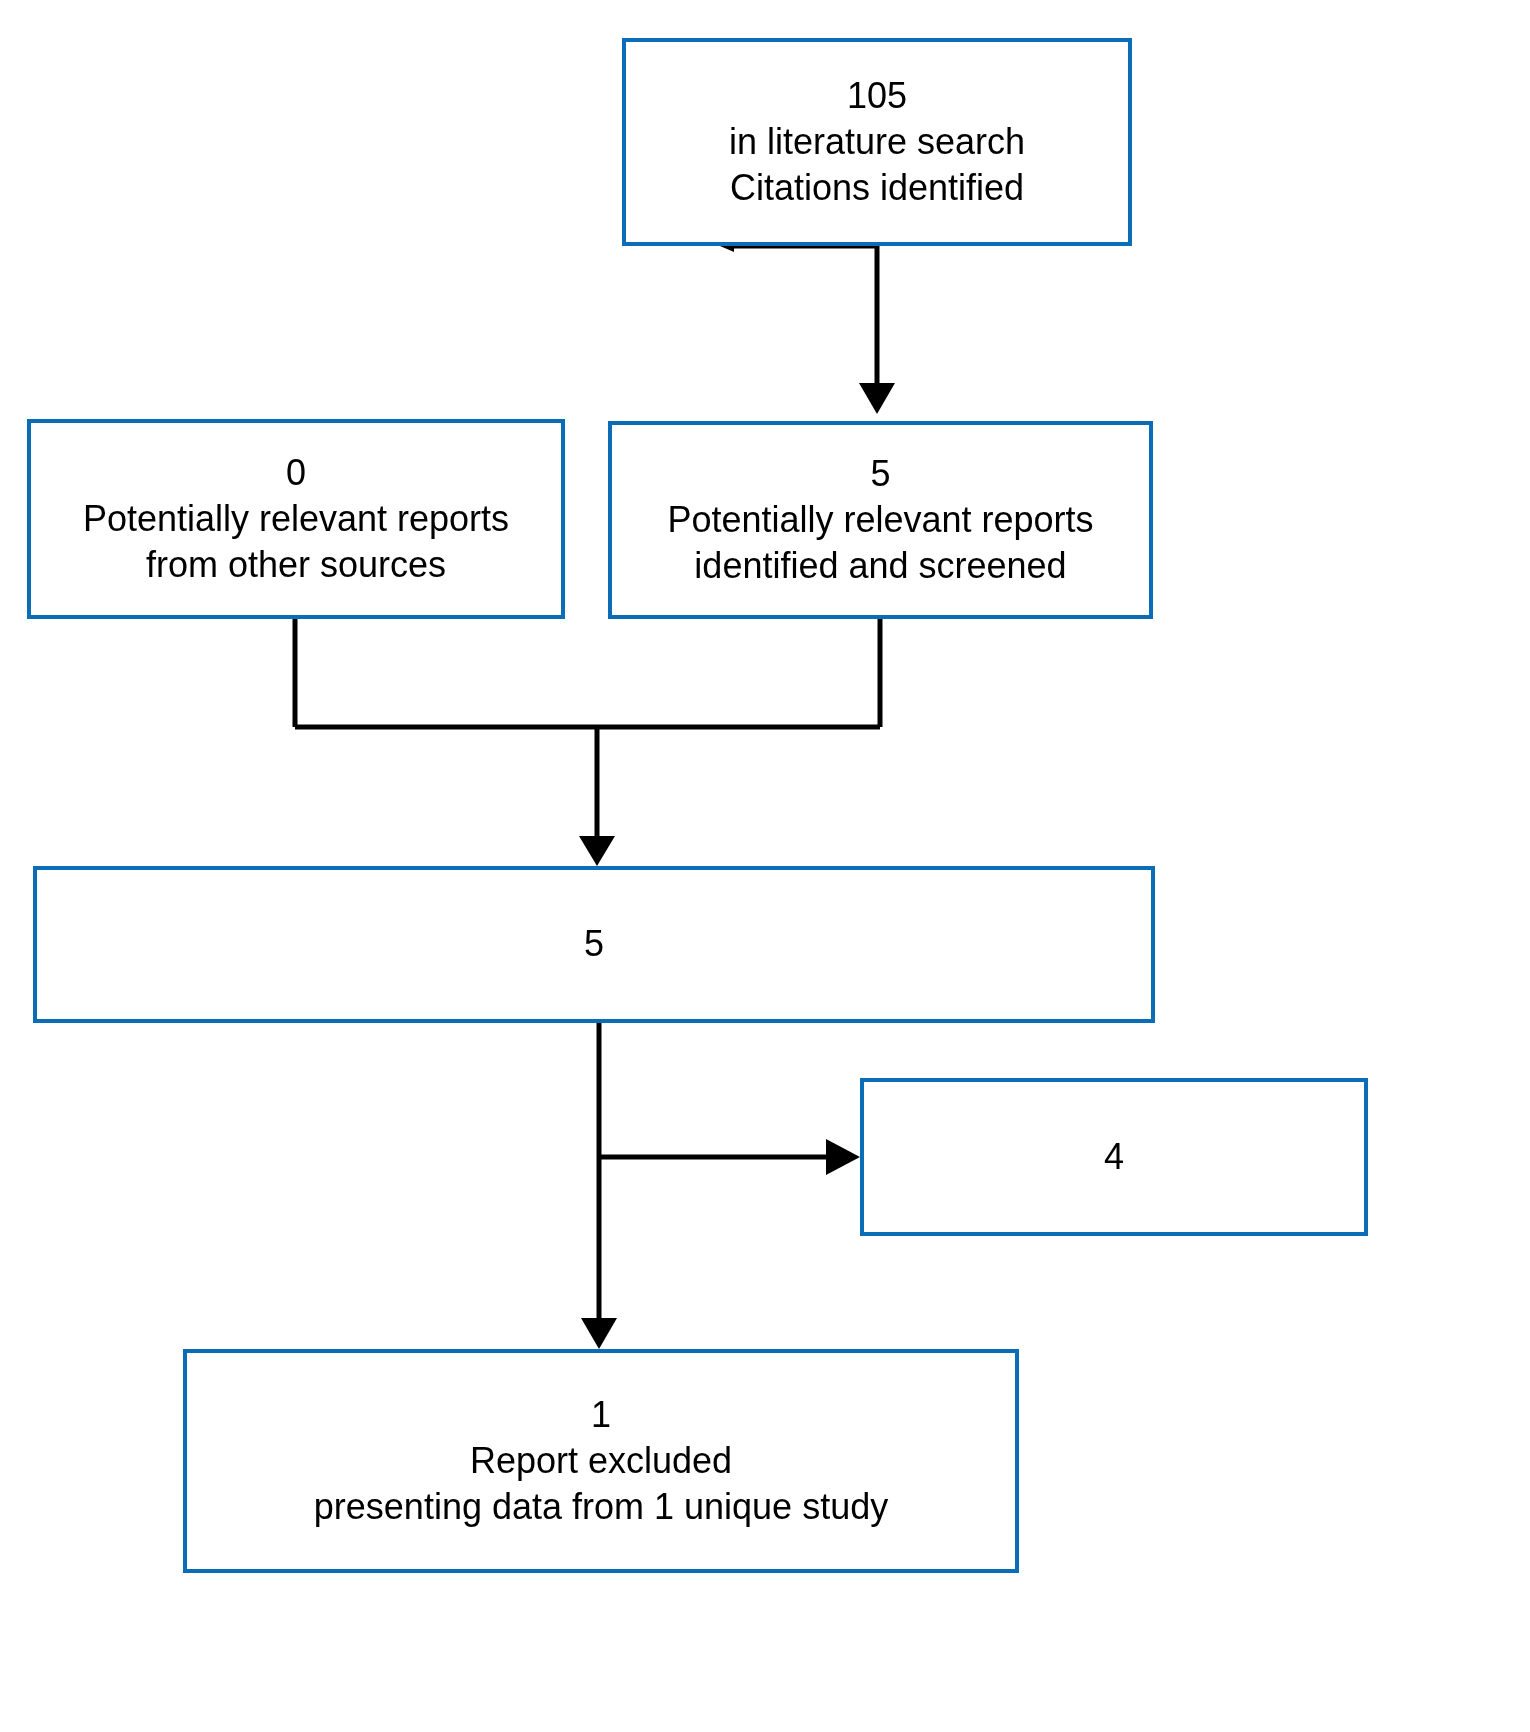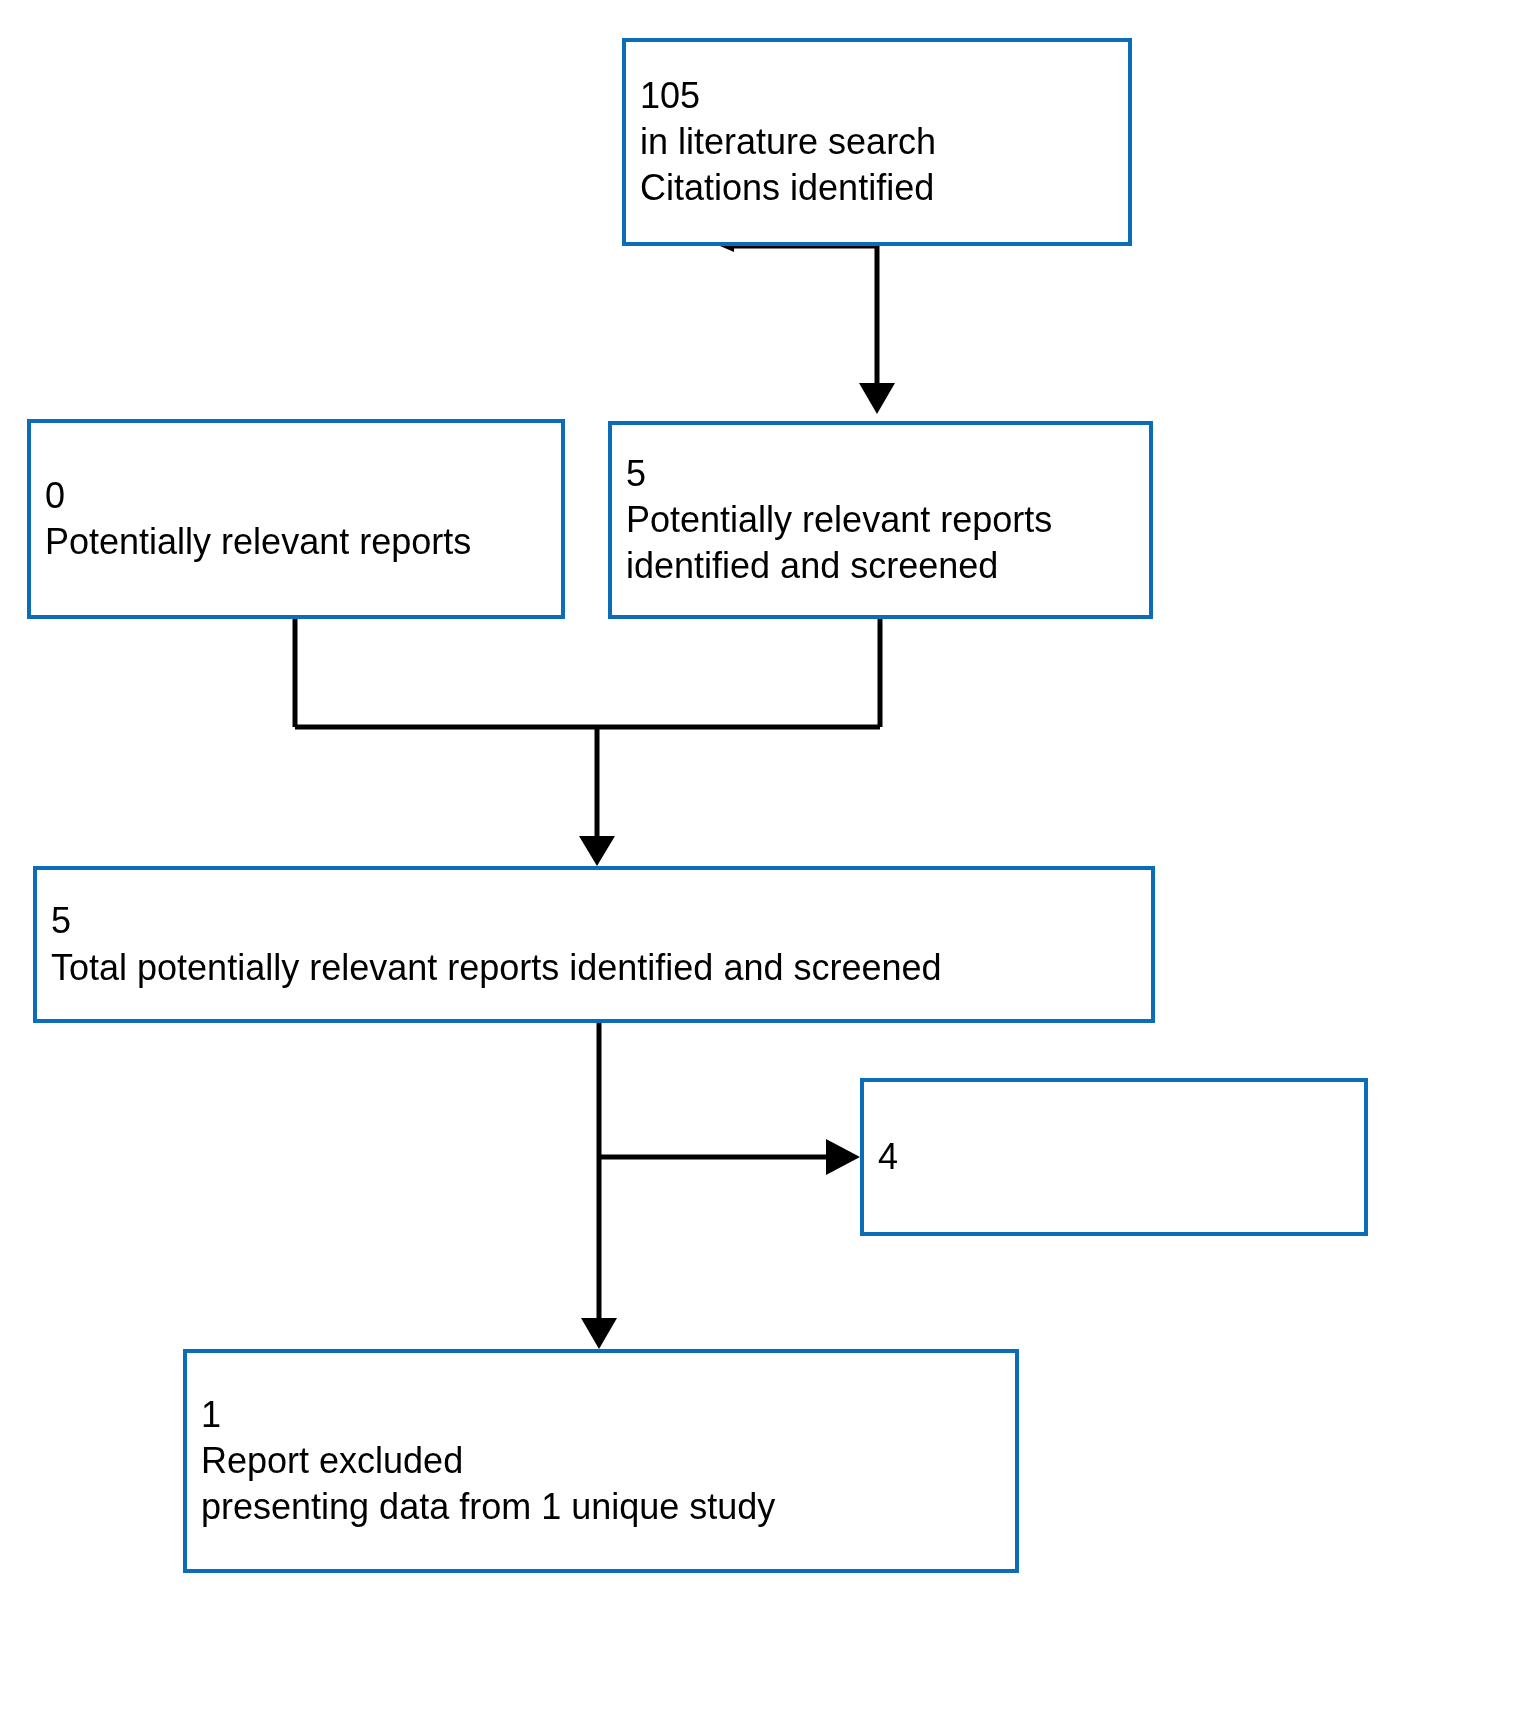--- a/index.html
+++ b/index.html
@@ -25,21 +25,21 @@
     height: 1732px;
     pointer-events: none;
   }
   .node {
     position: absolute;
     box-sizing: border-box;
     border: 4px solid #22c55e;
     background: #ffffff;
     display: flex;
     flex-direction: column;
-    align-items: flex-start;
+    align-items: center;
     justify-content: center;
     text-align: center;
     color: #000000;
     font-size: 36px;
     line-height: 1.28;
     padding: 6px 14px;
   }
   .node .line {
     display: block;
     white-space: nowrap;
@@ -105,31 +105,31 @@
 
   <div class="node" id="node-citations" style="border-color: rgb(11, 108, 183);">
     <span class="line">105</span>
     <span class="line">in literature search</span>
     <span class="line">Citations identified</span>
   </div>
 
   <div class="node" id="node-other-sources" style="border-color: rgb(11, 108, 183);">
     <span class="line">0</span>
     <span class="line">Potentially relevant reports</span>
+    <span class="line">from other sources</span>
   </div>
 
   <div class="node" id="node-screened" style="border-color: rgb(11, 108, 183);">
     <span class="line">5</span>
     <span class="line">Potentially relevant reports</span>
     <span class="line">identified and screened</span>
   </div>
 
   <div class="node" id="node-total" style="border-color: rgb(11, 108, 183);">
     <span class="line">5</span>
-    <span class="line">Total potentially relevant reports identified and screened</span>
   </div>
 
   <div class="node" id="node-excluded" style="border-color: rgb(11, 108, 183);">
     <span class="line">4</span>
   </div>
 
   <div class="node" id="node-included" style="border-color: rgb(11, 108, 183);">
     <span class="line">1</span>
     <span class="line">Report excluded</span>
     <span class="line">presenting data from 1 unique study</span>

